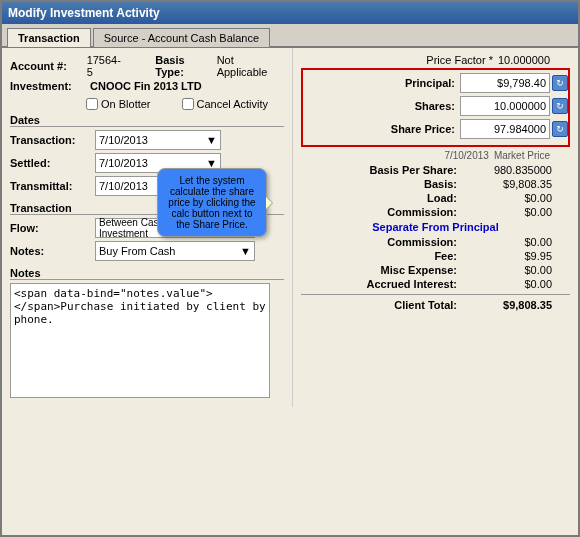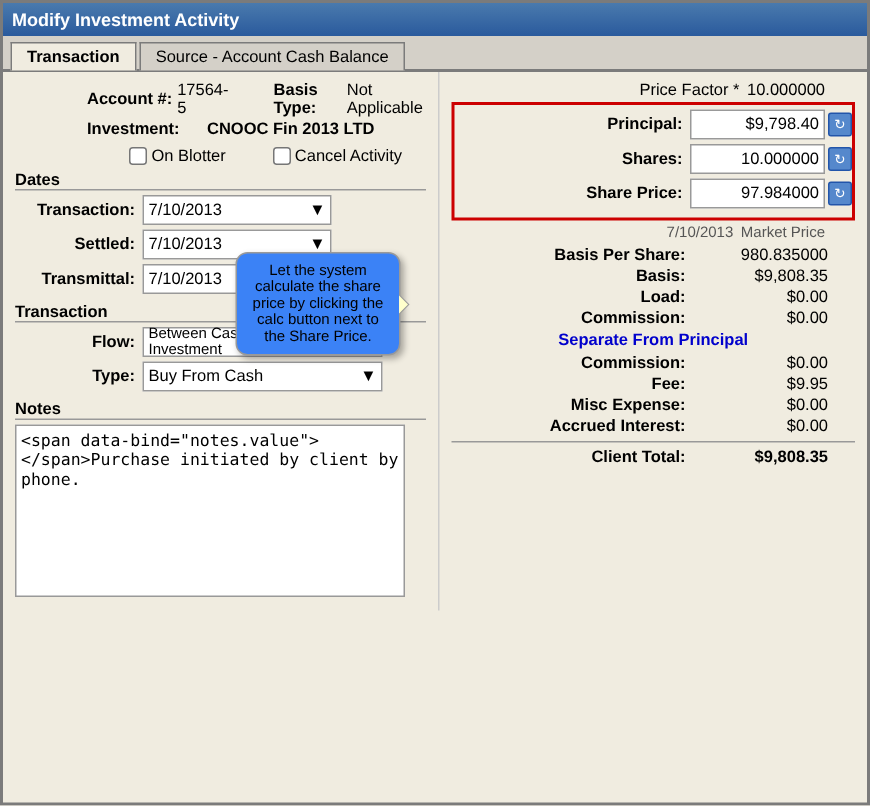--- a/index.html
+++ b/index.html
@@ -67,21 +67,20 @@
     }
 
     .account-info {
       margin-bottom: 6px;
     }
 
     .account-row {
       display: flex;
       align-items: center;
       margin-bottom: 2px;
-      margin-left: 48px;
     }
 
     .account-label {
       font-weight: bold;
       width: 80px;
       font-size: 11px;
     }
 
     .basis-type {
       font-weight: bold;
@@ -117,21 +116,21 @@
     .field-row {
       display: flex;
       align-items: center;
       margin-bottom: 3px;
     }
 
     .field-label {
       font-weight: bold;
       font-size: 11px;
       width: 85px;
-      text-align: right;
+      text-align: left;
       padding-right: 5px;
     }
 
     .select-field {
       border: 1px solid #999;
       background: white;
       height: 20px;
       font-size: 11px;
       padding: 1px 3px;
       width: 126px;
@@ -394,21 +393,21 @@
 
         <div class="field-row">
           <span class="field-label">Flow:</span>
           <div class="select-field" style="width:160px; font-size:10px;">
             <span style="font-size:10px;">Between Cash Balance &amp; Investment</span>
             <span>▼</span>
           </div>
         </div>
 
         <div class="field-row">
-          <span class="field-label">Type:</span>
+          <span class="field-label">Notes:</span>
           <div class="select-field" style="width:160px;">
             <span>Buy From Cash</span>
             <span>▼</span>
           </div>
         </div>
 
         <div class="notes-section">
           <div class="section-header">Notes</div>
           <textarea class="notes-textarea" style="width: 260px; height: 115px;">&lt;span data-bind="notes.value"&gt;&lt;/span&gt;Purchase initiated by client by phone.</textarea>
         </div>

